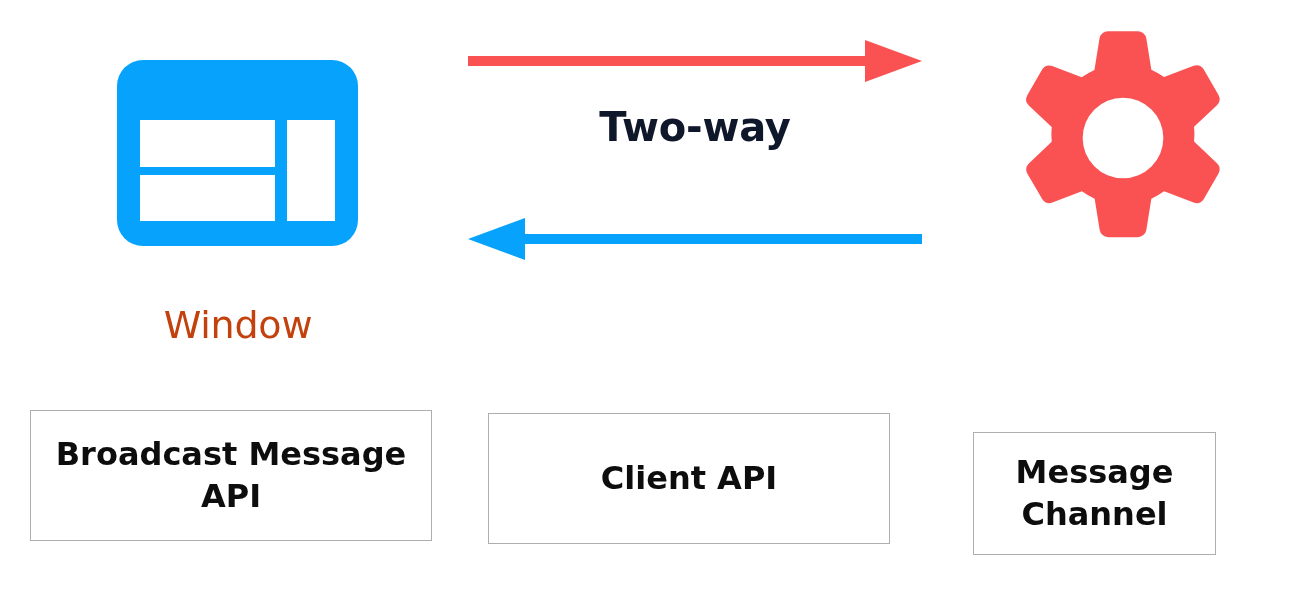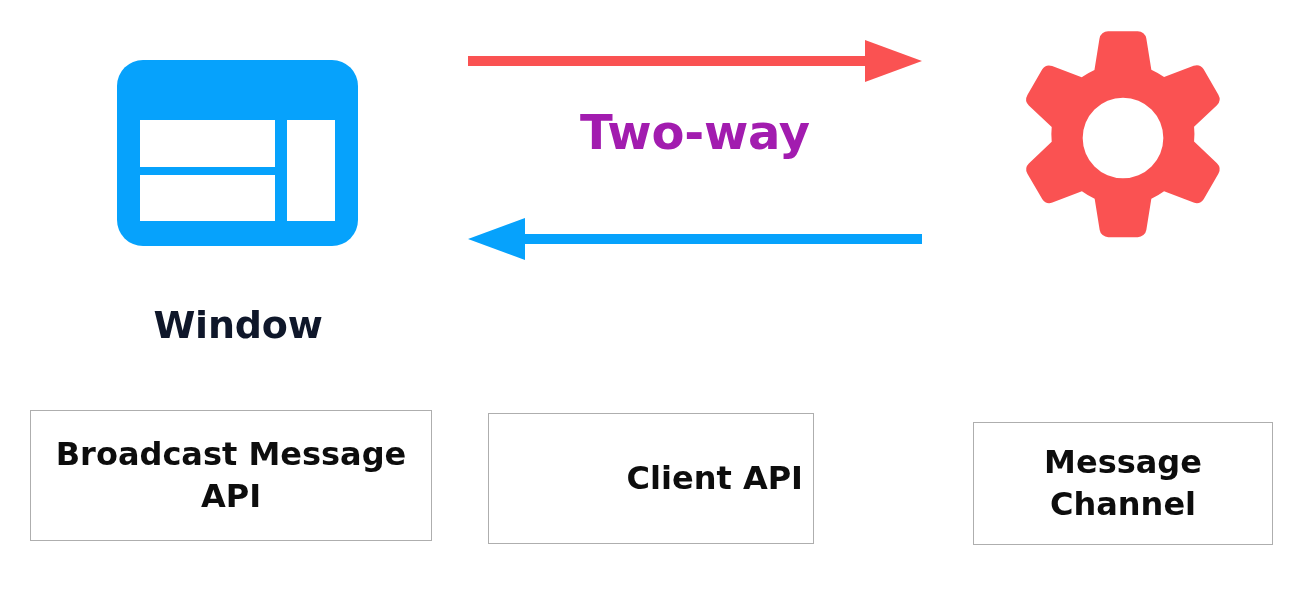--- a/index.html
+++ b/index.html
@@ -64,33 +64,33 @@
   #arrow-back    { left: 460px; top: 216px; width: 470px; height: 46px; }
 
   
   #center-caption {
     position: absolute;
     left: 470px;
     top: 100px;
     width: 450px;
     text-align: center;
     font-weight: bold;
-    font-size: 48px;
+    font-size: 40px;
     line-height: 1.35;
     letter-spacing: -0.2px;
-    color: #a21caf;
+    color: #0f172a;
   }
 
   
   .node-label {
     position: absolute;
-    font-weight: bold;
+    font-weight: normal;
     font-size: 38px;
     text-align: center;
-    color: #0f172a;
+    color: #c2410c;
     letter-spacing: -0.2px;
   }
   #label-window { left: 107px;  top: 303px; width: 262px; }
   #label-worker { left: 1000px; top: 303px; width: 246px; }
 
   
   .api-box {
     position: absolute;
     border: 1.5px solid #aeaeae;
     background: #ffffff;
@@ -99,22 +99,22 @@
     align-items: center;
     justify-content: center;
     text-align: center;
     font-weight: bold;
     font-size: 32px;
     line-height: 1.3;
     color: #0d0d0d;
     padding: 4px 10px;
   }
   #api-box-broadcast { left: 30px;  top: 410px; width: 402px; height: 131px; }
-  #api-box-client    { left: 488px; top: 413px; width: 326px; height: 131px; justify-content: flex-end; }
-  #api-box-message   { left: 973px; top: 422px; width: 300px; height: 123px; }
+  #api-box-client    { left: 488px; top: 413px; width: 402px; height: 131px; }
+  #api-box-message   { left: 973px; top: 432px; width: 243px; height: 123px; }
 </style>
 </head>
 <body>
 
 <div class="stage">
 
   <div id="window-icon">
     <div class="frame"></div>
     <div class="panel panel-top-left"></div>
     <div class="panel panel-bottom-left"></div>

